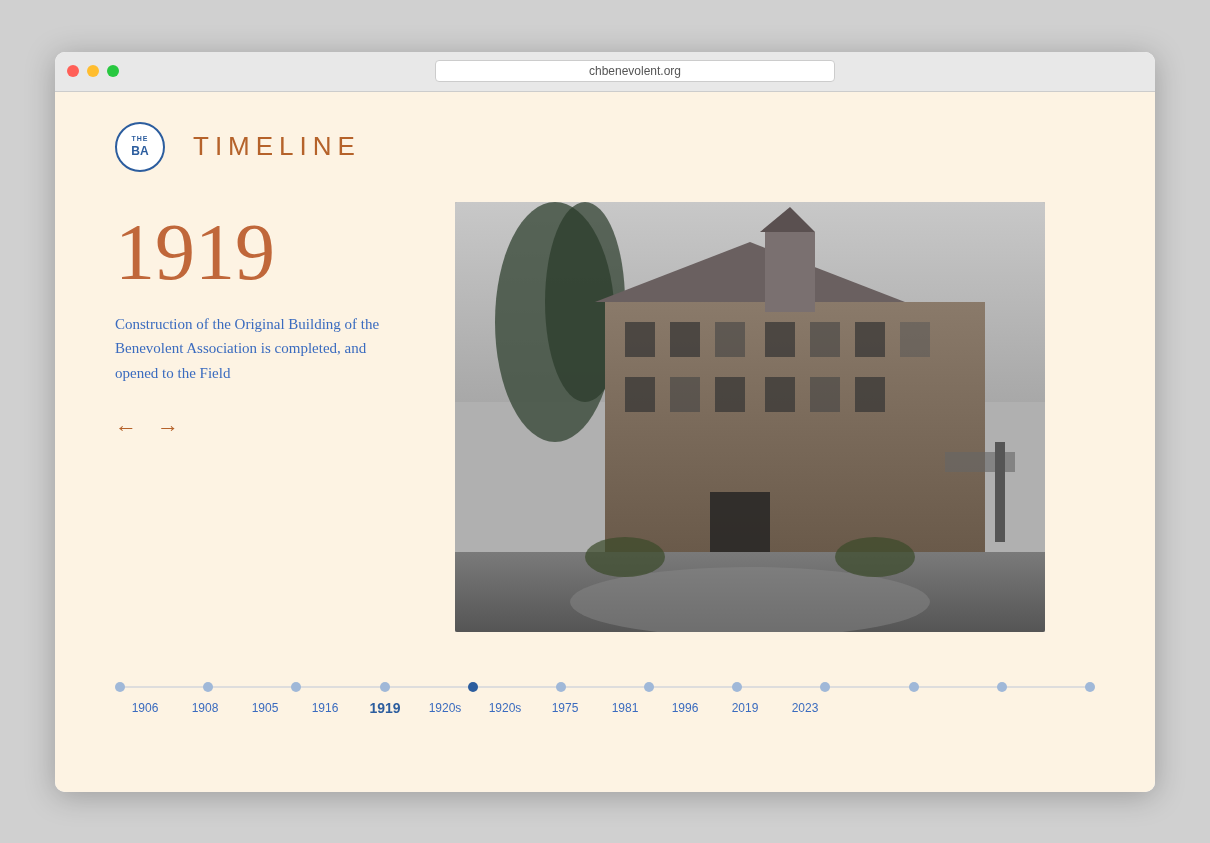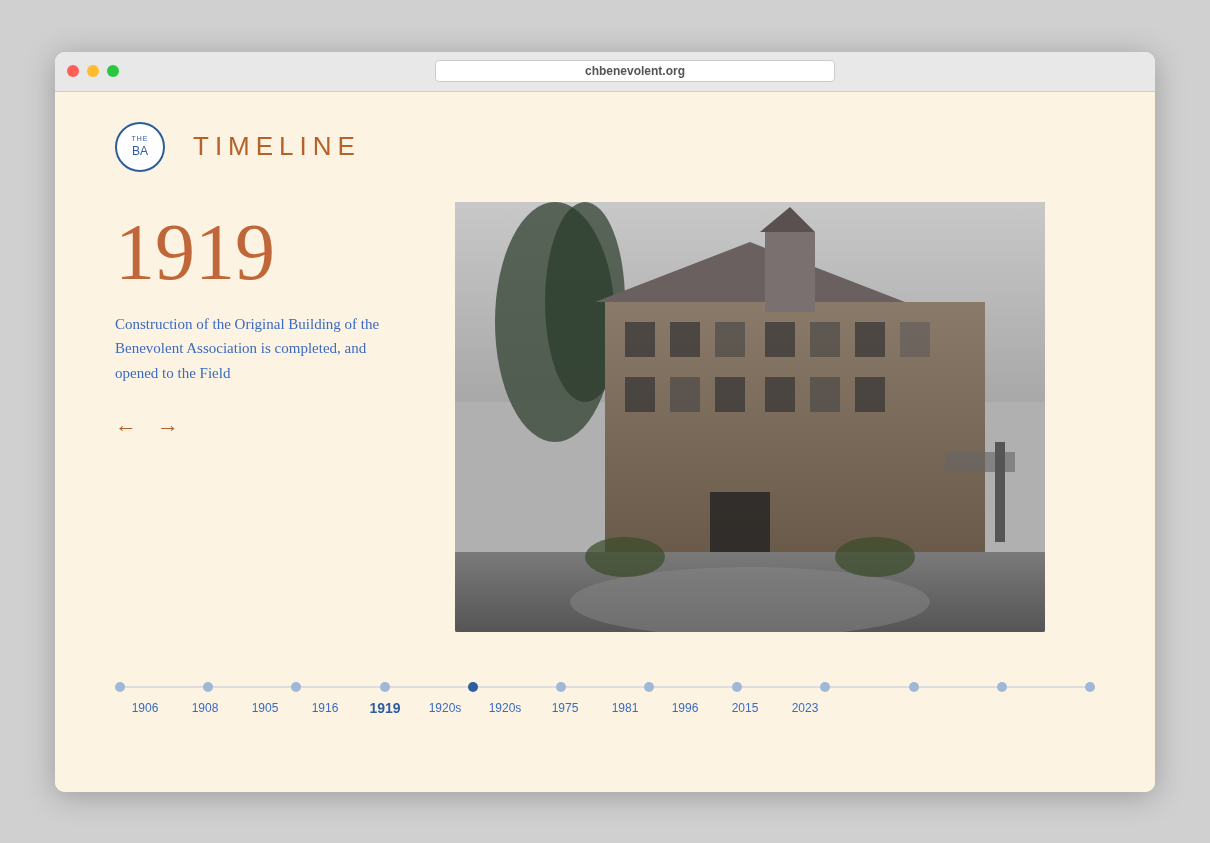--- a/index.html
+++ b/index.html
@@ -21,21 +21,20 @@
     }
 
     .browser-chrome {
       background: #e8e8e8;
       height: 40px;
       display: flex;
       align-items: center;
       padding: 0 12px;
       gap: 8px;
       border-bottom: 1px solid #ccc;
-      font-weight: bold;
     }
 
     .browser-dot {
       width: 12px;
       height: 12px;
       border-radius: 50%;
     }
     .dot-red { background: #ff5f57; }
     .dot-yellow { background: #ffbd2e; }
     .dot-green { background: #28c840; }
@@ -79,21 +78,21 @@
       display: flex;
       align-items: center;
       justify-content: center;
       background: #fff;
       flex-shrink: 0;
     }
 
     .logo-inner {
       font-size: 9px;
       color: #2c5d9e;
-      font-weight: normal;
+      font-weight: bold;
       text-align: center;
       font-family: Arial, sans-serif;
       line-height: 1.2;
     }
 
     .page-title {
       font-family: 'Arial', sans-serif;
       font-size: 26px;
       letter-spacing: 6px;
       color: #b5622a;
@@ -351,19 +350,19 @@
       <div class="timeline-label">1906</div>
           <div class="timeline-label">1908</div>
           <div class="timeline-label">1905</div>
           <div class="timeline-label">1916</div>
           <div class="timeline-label active">1919</div>
           <div class="timeline-label">1920s</div>
           <div class="timeline-label">1920s</div>
           <div class="timeline-label">1975</div>
           <div class="timeline-label">1981</div>
           <div class="timeline-label">1996</div>
-          <div class="timeline-label">2015</div>
+          <div class="timeline-label">2019</div>
           <div class="timeline-label">2023</div>
         </div>
     </div>
 
   </div>
 </div>
 
 </body></html>

